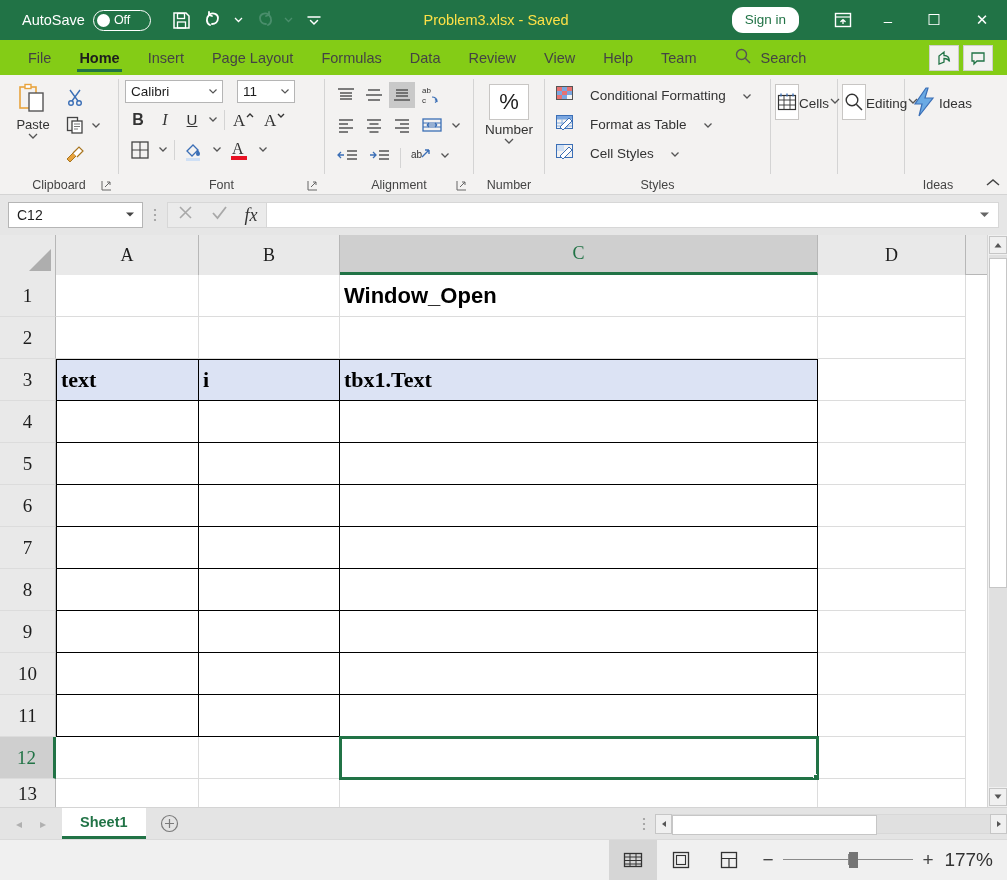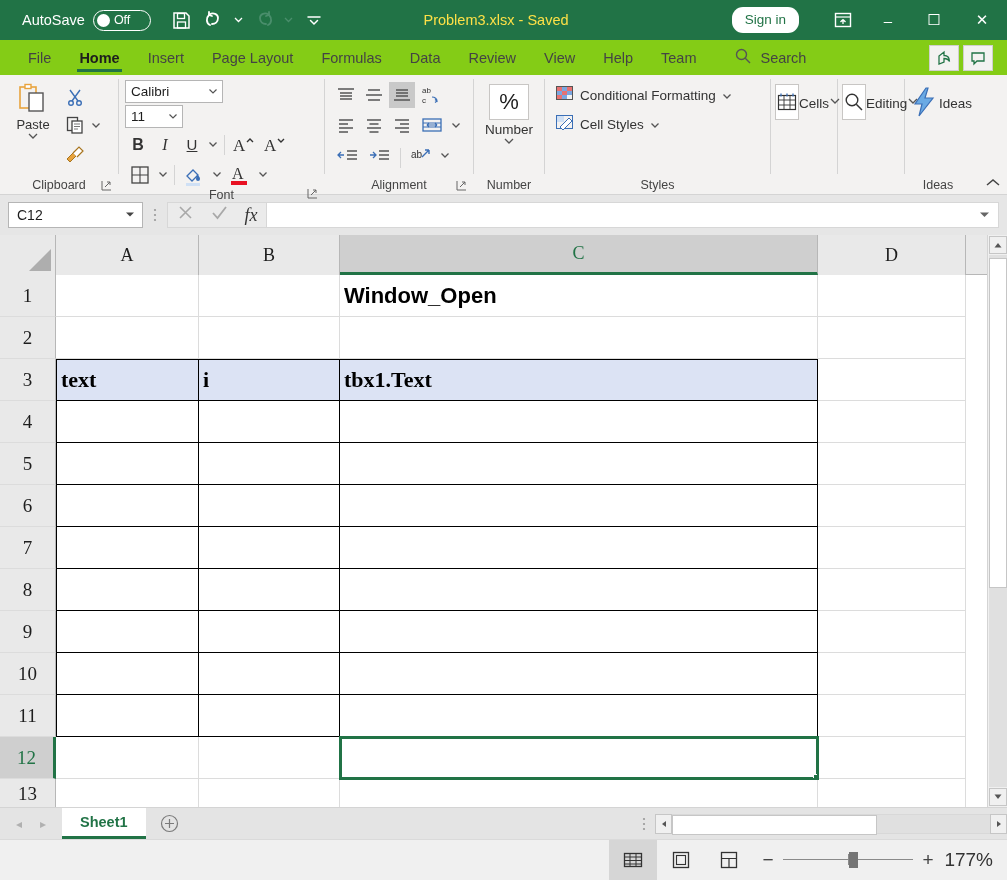--- a/index.html
+++ b/index.html
@@ -99,21 +99,21 @@
     width: 58px; display: flex; flex-direction: column; align-items: center;
     padding-top: 2px;
   }
   .paste-label { font-size: 13px; color: #333; margin-top: 1px; }
   .clip-col { display: flex; flex-direction: column; align-items: flex-start; padding-top: 4px; gap: 2px;}
   .clip-row { display: flex; align-items: center; gap: 1px; height: 26px; }
 
   
   .grp-font { width: 205px; }
   .font-rows { display: flex; flex-direction: column; gap: 3px; width: 100%; padding-left: 2px; }
-  .font-row1 { display: flex; gap: 2px; flex-direction: column; }
+  .font-row1 { display: flex; gap: 14px; }
   .fontname-box, .fontsize-box {
     height: 23px; border: 1px solid #b5b5b5; background: #ffffff;
     display: flex; align-items: center; font-size: 13.5px; color: #1d1d1d;
     padding-left: 5px; position: relative;
   }
   .fontname-box { width: 98px; }
   .fontsize-box { width: 58px; }
   .cbchev { position: absolute; right: 4px; font-size: 9px; color: #555; }
   .font-row { display: flex; align-items: center; gap: 1px; height: 27px; }
   .ibtn {
@@ -140,21 +140,21 @@
     width: 40px; height: 36px; border: 1px solid #c8c6c4; background: #ffffff;
     display: flex; align-items: center; justify-content: center;
     font-size: 22px; color: #1d1d1d;
   }
   .num-text { font-size: 13.5px; color: #333; margin-top: 2px; }
   .num-chev { font-size: 10px; color: #555; line-height: 10px; }
 
   
   .grp-styles { width: 225px; }
   .styles-rows { display: flex; flex-direction: column; padding: 2px 0 0 6px; gap: 3px; }
-  .style-item { display: flex; align-items: center; gap: 6px; height: 26px; font-size: 13.5px; color: #333; }
+  .style-item { display: flex; align-items: center; gap: 16px; height: 26px; font-size: 13.5px; color: #333; }
 
   
   .grp-cmd { width: 66px; }
   .cmd-col { display: flex; flex-direction: row; align-items: center; width: 100%; padding-top: 4px; }
   .cmd-box {
     width: 36px; height: 36px; border: 1px solid #c8c6c4; background: #ffffff;
     display: flex; align-items: center; justify-content: center;
   }
   .cmd-box.noborder { border: none; background: transparent; }
   .cmd-text { font-size: 13.5px; color: #333; margin-top: 2px; }
@@ -694,20 +694,36 @@
           <span>
             <svg width="10" height="7" viewBox="0 0 10 7">
                 <path d="M1.5 1.5l3.5 3.5 3.5-3.5" fill="none" stroke="#555" stroke-width="1.3"></path>
               </svg>
           </span>
         </div>
         <div class="style-item">
           <span>
             <svg width="19" height="19" viewBox="0 0 19 19">
                 <rect x="1.5" y="2.5" width="16" height="13" fill="none" stroke="#3b6fb6" stroke-width="1"></rect>
+                <rect x="2" y="3" width="15" height="3.5" fill="#7ba7e0"></rect>
+                <path d="M2 10h15M2 13h15M7 6.5v9M12 6.5v9" stroke="#7ba7e0" stroke-width="0.9"></path>
+                <path d="M5 14l9-9 3 3-9 9-3-3z" fill="#fff" stroke="#3b6fb6" stroke-width="1"></path>
+              </svg>
+          </span>
+          <span>Format as Table</span>
+          <span>
+            <svg width="10" height="7" viewBox="0 0 10 7">
+                <path d="M1.5 1.5l3.5 3.5 3.5-3.5" fill="none" stroke="#555" stroke-width="1.3"></path>
+              </svg>
+          </span>
+        </div>
+        <div class="style-item">
+          <span>
+            <svg width="19" height="19" viewBox="0 0 19 19">
+                <rect x="1.5" y="2.5" width="16" height="13" fill="none" stroke="#3b6fb6" stroke-width="1"></rect>
                 <rect x="2" y="3" width="7" height="6" fill="#cfe0f5"></rect>
                 <path d="M5 14l9-9 3 3-9 9-3-3z" fill="#fff" stroke="#3b6fb6" stroke-width="1"></path>
               </svg>
           </span>
           <span>Cell Styles</span>
           <span>
             <svg width="10" height="7" viewBox="0 0 10 7">
                 <path d="M1.5 1.5l3.5 3.5 3.5-3.5" fill="none" stroke="#555" stroke-width="1.3"></path>
               </svg>
           </span>

